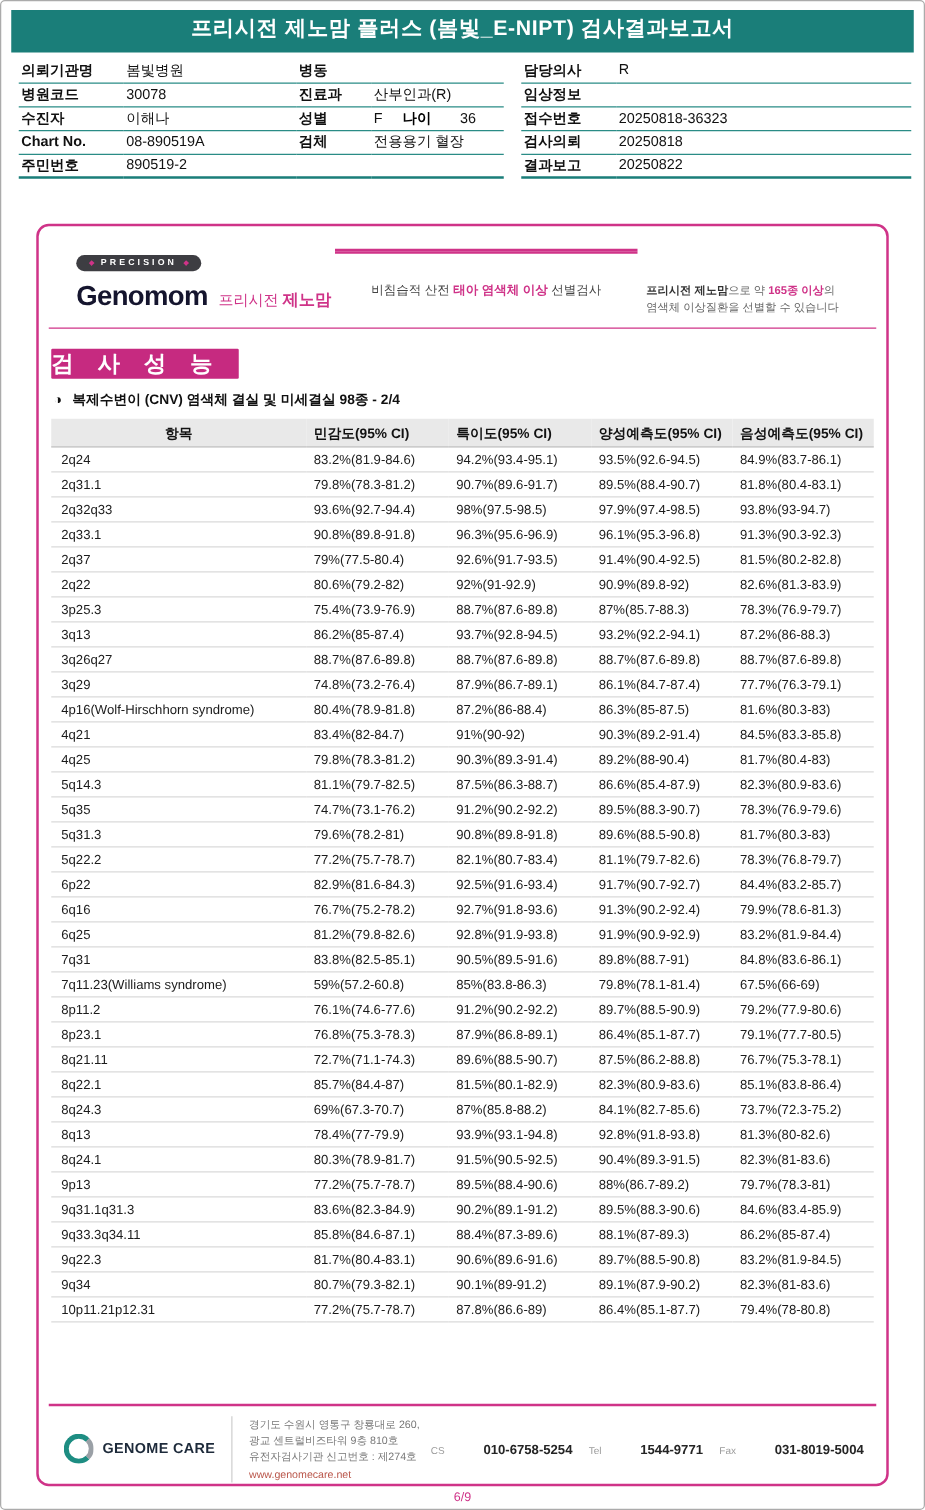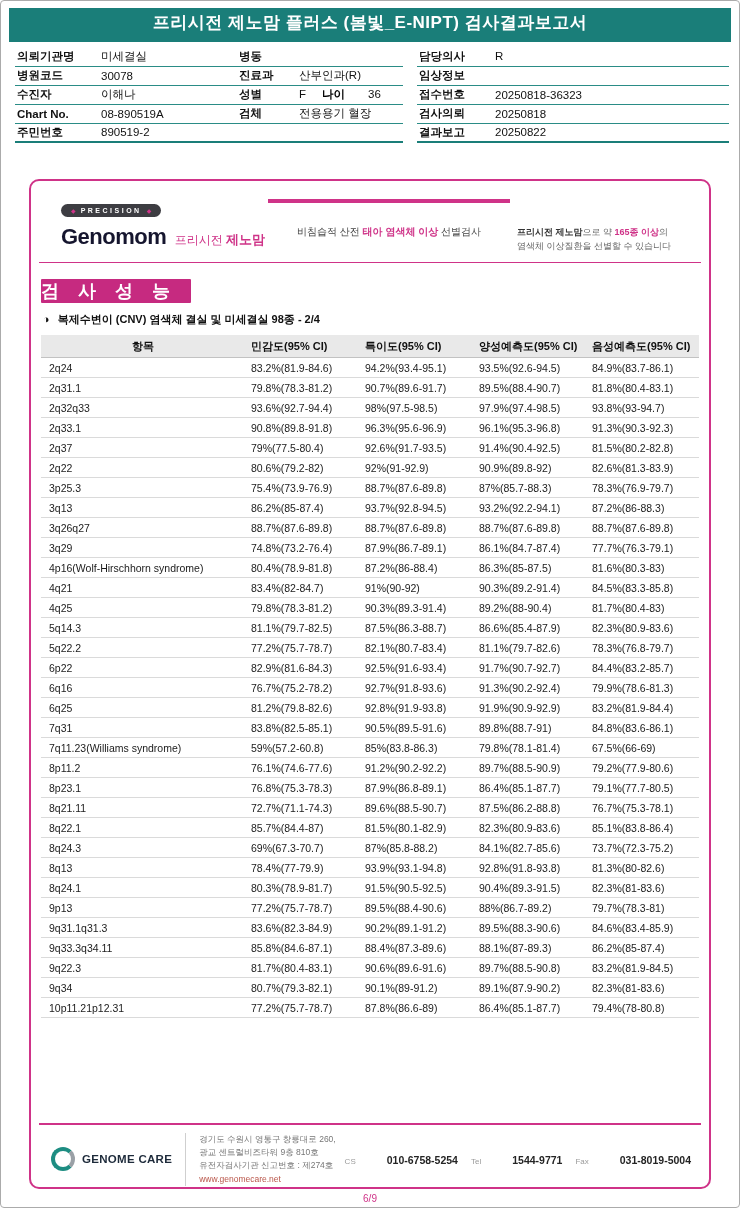--- a/index.html
+++ b/index.html
@@ -76,21 +76,21 @@
     <table class="info info-left">
       <colgroup>
           <col style="width:84px">
           <col style="width:138px">
           <col style="width:60px">
           <col style="width:106px">
         </colgroup>
       <tbody id="info-left-body">
           <tr>
             <td class="il">의뢰기관명</td>
-            <td class="iv">미세결실</td>
+            <td class="iv">봄빛병원</td>
             <td class="il">병동</td>
             <td class="iv"></td>
           </tr>
           <tr>
             <td class="il">병원코드</td>
             <td class="iv">30078</td>
             <td class="il">진료과</td>
             <td class="iv">산부인과(R)</td>
           </tr>
           <tr>
@@ -287,20 +287,34 @@
             <td class="num">90.3%(89.3-91.4)</td>
             <td class="num">89.2%(88-90.4)</td>
             <td class="num">81.7%(80.4-83)</td>
           </tr>
           <tr>
             <td class="item">5q14.3</td>
             <td class="num">81.1%(79.7-82.5)</td>
             <td class="num">87.5%(86.3-88.7)</td>
             <td class="num">86.6%(85.4-87.9)</td>
             <td class="num">82.3%(80.9-83.6)</td>
+          </tr>
+          <tr>
+            <td class="item">5q35</td>
+            <td class="num">74.7%(73.1-76.2)</td>
+            <td class="num">91.2%(90.2-92.2)</td>
+            <td class="num">89.5%(88.3-90.7)</td>
+            <td class="num">78.3%(76.9-79.6)</td>
+          </tr>
+          <tr>
+            <td class="item">5q31.3</td>
+            <td class="num">79.6%(78.2-81)</td>
+            <td class="num">90.8%(89.8-91.8)</td>
+            <td class="num">89.6%(88.5-90.8)</td>
+            <td class="num">81.7%(80.3-83)</td>
           </tr>
           <tr>
             <td class="item">5q22.2</td>
             <td class="num">77.2%(75.7-78.7)</td>
             <td class="num">82.1%(80.7-83.4)</td>
             <td class="num">81.1%(79.7-82.6)</td>
             <td class="num">78.3%(76.8-79.7)</td>
           </tr>
           <tr>
             <td class="item">6p22</td>

